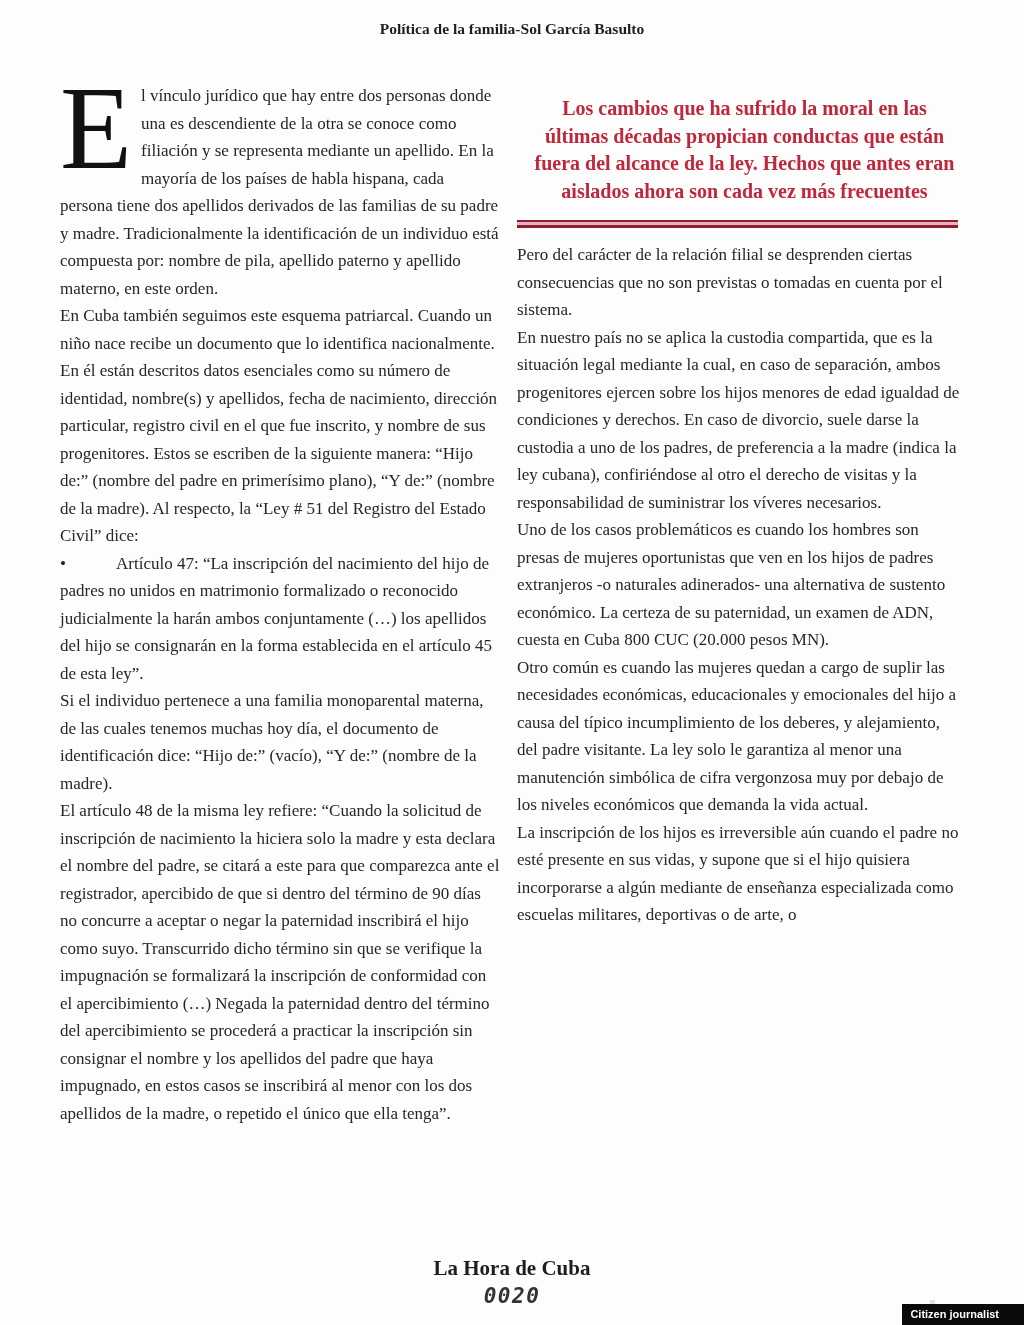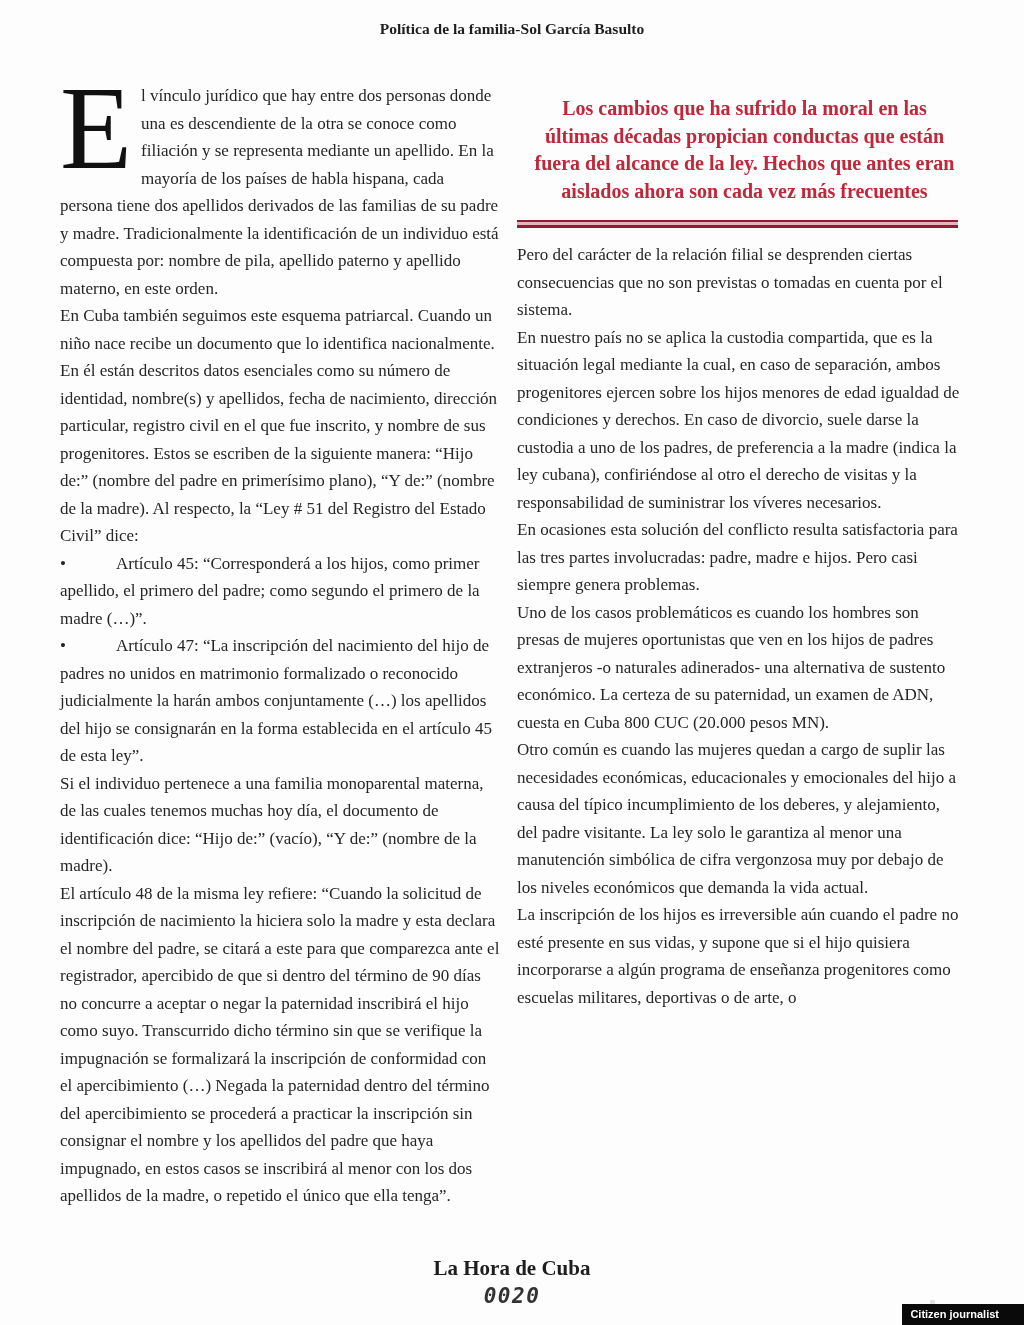--- a/index.html
+++ b/index.html
@@ -86,35 +86,33 @@
 
 <div class="page">
 
   <div class="header">Política de la familia-Sol García Basulto</div>
 
   <div class="columns">
 
     <div class="col col-left">
       <p><span class="dropcap">E</span><span>l vínculo jurídico que hay entre dos personas donde una es descendiente de la otra se conoce como filiación y se representa mediante un apellido. En la mayoría de los países de habla hispana, cada persona tiene dos apellidos derivados de las familias de su padre y madre. Tradicionalmente la identificación de un individuo está compuesta por: nombre de pila, apellido paterno y apellido materno, en este orden.</span></p>
       <p>En Cuba también seguimos este esquema patriarcal. Cuando un niño nace recibe un documento que lo identifica nacionalmente. En él están descritos datos esenciales como su número de identidad, nombre(s) y apellidos, fecha de nacimiento, dirección particular, registro civil en el que fue inscrito, y nombre de sus progenitores. Estos se escriben de la siguiente manera: “Hijo de:” (nombre del padre en primerísimo plano), “Y de:” (nombre de la madre). Al respecto, la “Ley # 51 del Registro del Estado Civil” dice:</p>
-      <p class="bullet"><span class="marker">•</span><span class="gap"></span><span>Artículo 45: “Corresponderá a los hijos, como primer apellido, el primero del padre; como segundo el primero de la madre (…)”.</span></p>
       <p class="bullet"><span class="marker">•</span><span class="gap"></span><span>Artículo 47: “La inscripción del nacimiento del hijo de padres no unidos en matrimonio formalizado o reconocido judicialmente la harán ambos conjuntamente (…) los apellidos del hijo se consignarán en la forma establecida en el artículo 45 de esta ley”.</span></p>
       <p>Si el individuo pertenece a una familia monoparental materna, de las cuales tenemos muchas hoy día, el documento de identificación dice: “Hijo de:” (vacío), “Y de:” (nombre de la madre).</p>
       <p>El artículo 48 de la misma ley refiere: “Cuando la solicitud de inscripción de nacimiento la hiciera solo la madre y esta declara el nombre del padre, se citará a este para que comparezca ante el registrador, apercibido de que si dentro del término de 90 días no concurre a aceptar o negar la paternidad inscribirá el hijo como suyo. Transcurrido dicho término sin que se verifique la impugnación se formalizará la inscripción de conformidad con el apercibimiento (…) Negada la paternidad dentro del término del apercibimiento se procederá a practicar la inscripción sin consignar el nombre y los apellidos del padre que haya impugnado, en estos casos se inscribirá al menor con los dos apellidos de la madre, o repetido el único que ella tenga”.</p>
     </div>
 
     <div class="col col-right">
       <div class="pull-quote" style="color: rgb(192, 39, 58); margin-left: 16px;">Los cambios que ha sufrido la moral en las últimas décadas propician conductas que están fuera del alcance de la ley. Hechos que antes eran aislados ahora son cada vez más frecuentes</div>
       <div class="section-rule"></div>
       <p>Pero del carácter de la relación filial se desprenden ciertas consecuencias que no son previstas o tomadas en cuenta por el sistema.</p>
       <p>En nuestro país no se aplica la custodia compartida, que es la situación legal mediante la cual, en caso de separación, ambos progenitores ejercen sobre los hijos menores de edad igualdad de condiciones y derechos. En caso de divorcio, suele darse la custodia a uno de los padres, de preferencia a la madre (indica la ley cubana), confiriéndose al otro el derecho de visitas y la responsabilidad de suministrar los víveres necesarios.</p>
-      <p>En ocasiones esta solución del conflicto resulta satisfactoria para las tres partes involucradas: padre, madre e hijos. Pero casi siempre genera problemas.</p>
       <p>Uno de los casos problemáticos es cuando los hombres son presas de mujeres oportunistas que ven en los hijos de padres extranjeros -o naturales adinerados- una alternativa de sustento económico. La certeza de su paternidad, un examen de ADN, cuesta en Cuba 800 CUC (20.000 pesos MN).</p>
       <p>Otro común es cuando las mujeres quedan a cargo de suplir las necesidades económicas, educacionales y emocionales del hijo a causa del típico incumplimiento de los deberes, y alejamiento, del padre visitante. La ley solo le garantiza al menor una manutención simbólica de cifra vergonzosa muy por debajo de los niveles económicos que demanda la vida actual.</p>
-      <p>La inscripción de los hijos es irreversible aún cuando el padre no esté presente en sus vidas, y supone que si el hijo quisiera incorporarse a algún programa de enseñanza progenitores como escuelas militares, deportivas o de arte, o</p>
+      <p>La inscripción de los hijos es irreversible aún cuando el padre no esté presente en sus vidas, y supone que si el hijo quisiera incorporarse a algún mediante de enseñanza especializada como escuelas militares, deportivas o de arte, o</p>
     </div>
 
   </div>
 
   <div class="footer-pub">La Hora de Cuba</div>
   <div class="page-num">0020</div>
 
   <div class="badge-tab"></div>
   <div class="badge" style="background: rgb(10, 10, 10); color: rgb(255, 255, 255);">Citizen journalist</div>
 

